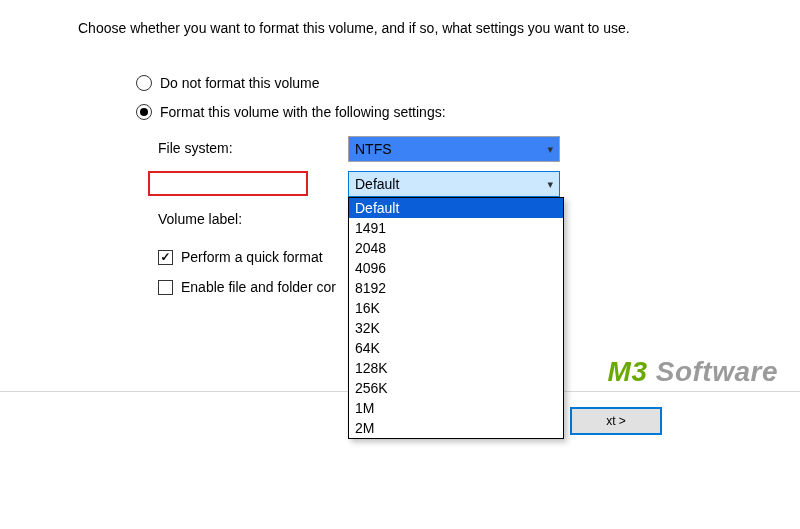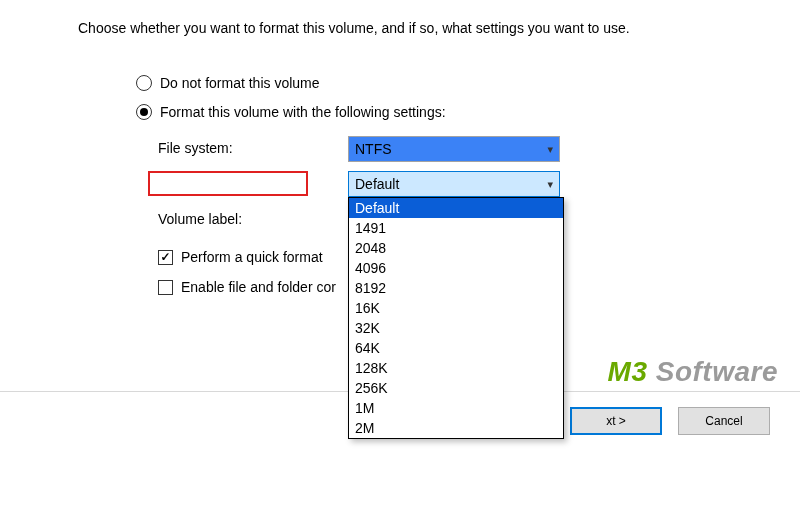--- a/index.html
+++ b/index.html
@@ -179,23 +179,20 @@
 </div>
 <div class="check-row" style="top:249px;">
   <span class="checkbox checked"></span>
   <span>Perform a quick format</span>
 </div>
 
 <div class="divider" style="top:391px;"></div>
 
 <div class="btn focus" style="left:570px; top:407px; width:92px;">
   <span>xt &gt;</span>
-</div>
-<div class="btn" style="left:678px; top:407px; width:92px;">
-  <span>Cancel</span>
 </div>
 
 <div class="dropdown-list" id="alloc-list" style="left:348px; top:197px; width:216px;">
       <div class="opt selected">Default</div>
       <div class="opt">1491</div>
       <div class="opt">2048</div>
       <div class="opt">4096</div>
       <div class="opt">8192</div>
       <div class="opt">16K</div>
       <div class="opt">32K</div>

